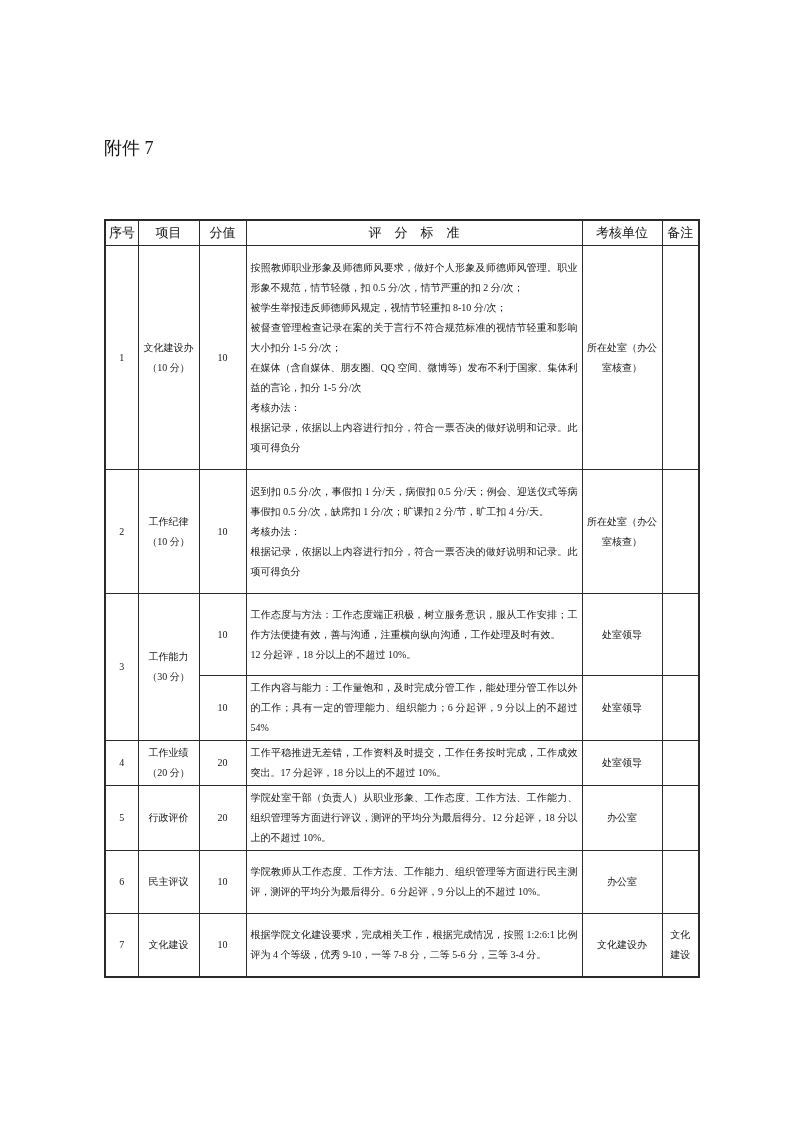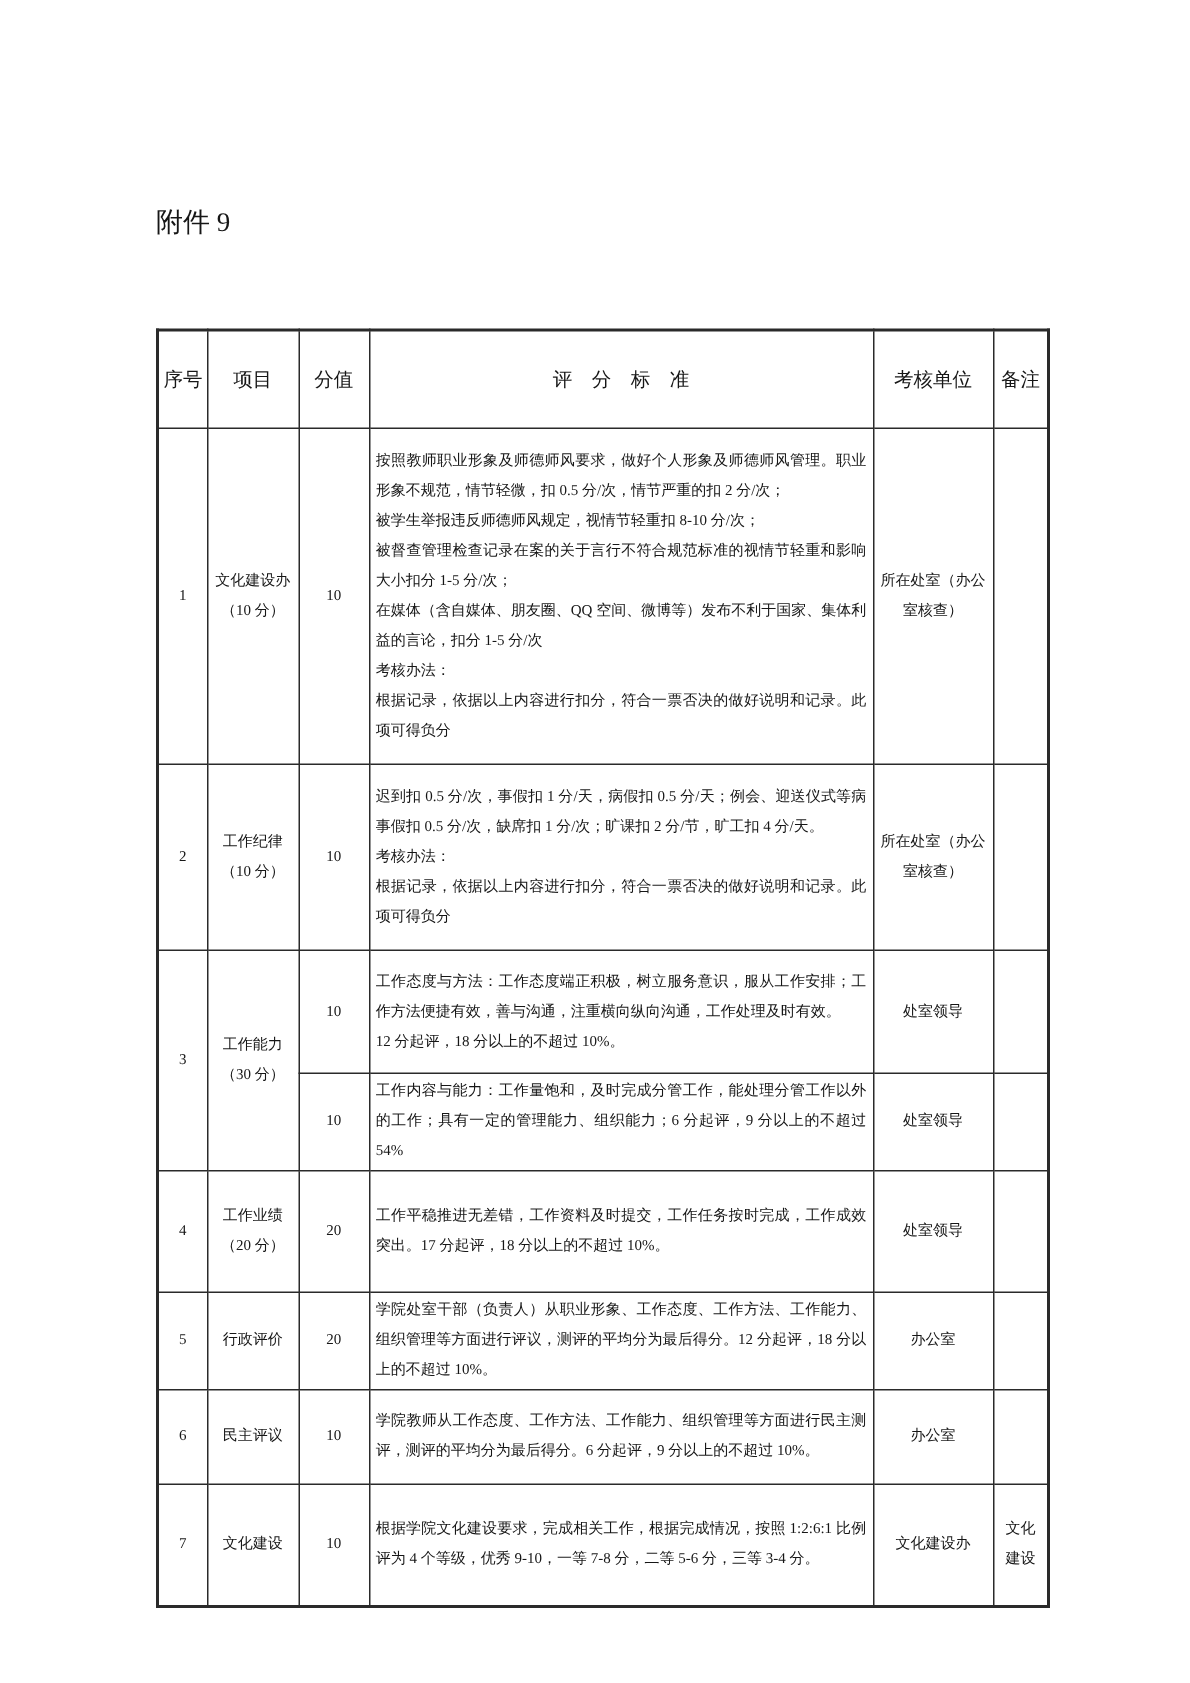--- a/index.html
+++ b/index.html
@@ -42,21 +42,21 @@
     width: 594px;
     border-collapse: collapse;
     table-layout: fixed;
     border: 2px solid #2a2a2a;
   }
   .score-table th, .score-table td {
     border: 1px solid #2a2a2a;
     vertical-align: middle;
     text-align: center;
     font-weight: normal;
-    padding: 20px 3px;
+    padding: 0 3px;
     overflow: hidden;
   }
   .score-table th {
     font-size: 13px;
     height: 24px;
     line-height: 18px;
     white-space: nowrap;
   }
   .score-table td {
     font-size: 10px;
@@ -67,21 +67,21 @@
     padding: 2px 4px 2px 4px;
   }
   .score-table td.criteria div {
     text-align: justify;
   }
 </style>
 </head>
 <body>
 
 <div class="page">
-  <div class="attachment-label">附件 9</div>
+  <div class="attachment-label">附件 7</div>
 
 
   <table class="score-table">
     <colgroup>
       <col style="width:33px">
       <col style="width:61px">
       <col style="width:47px">
       <col style="width:336px">
       <col style="width:80px">
       <col style="width:37px">

